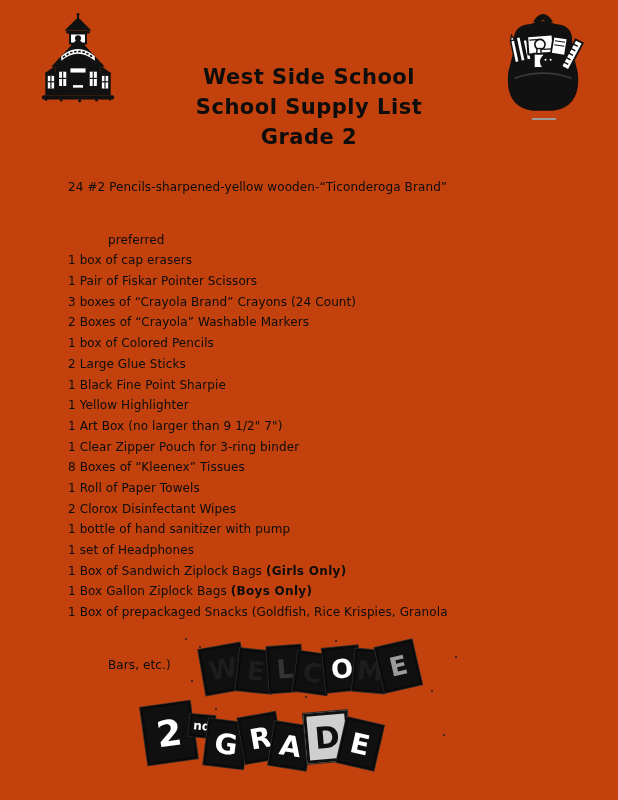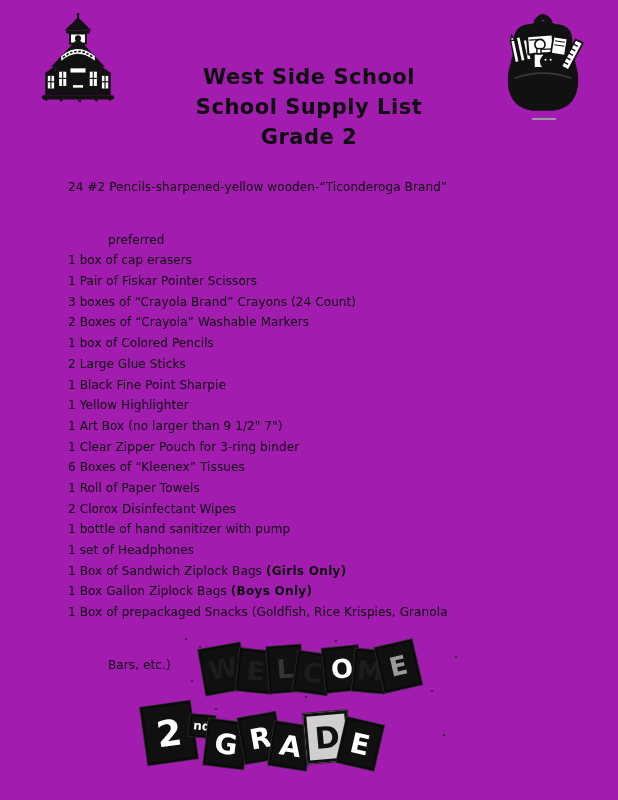--- a/index.html
+++ b/index.html
@@ -2,21 +2,21 @@
 <html><head>
 <meta charset="utf-8">
 <style>
   html, body { margin: 0; padding: 0; background: #888; }
   * { box-sizing: border-box; }
   .page {
     position: relative;
     width: 618px;
     height: 800px;
     margin: 0 auto;
-    background: #a21caf;
+    background: #c2410c;
     overflow: hidden;
     font-family: "DejaVu Sans", sans-serif;
     color: #0d0d0d;
   }
 
   
   .clipart { position: absolute; }
   .clipart-schoolhouse { left: 36px; top: 13px; width: 84px; height: 104px; }
   .clipart-backpack    { left: 492px; top: 12px; width: 102px; height: 116px; }
 
@@ -239,21 +239,21 @@
       <div class="list-line"><span>1 box of cap erasers</span></div>
       <div class="list-line"><span>1 Pair of Fiskar Pointer Scissors</span></div>
       <div class="list-line"><span>3 boxes of “Crayola Brand” Crayons (24 Count)</span></div>
       <div class="list-line"><span>2 Boxes of “Crayola” Washable Markers</span></div>
       <div class="list-line"><span>1 box of Colored Pencils</span></div>
       <div class="list-line"><span>2 Large Glue Sticks</span></div>
       <div class="list-line"><span>1 Black Fine Point Sharpie</span></div>
       <div class="list-line"><span>1 Yellow Highlighter</span></div>
       <div class="list-line"><span>1 Art Box (no larger than 9 1/2" 7")</span></div>
       <div class="list-line"><span>1 Clear Zipper Pouch for 3-ring binder</span></div>
-      <div class="list-line"><span>6 Boxes of “Kleenex” Tissues</span></div>
+      <div class="list-line"><span>8 Boxes of “Kleenex” Tissues</span></div>
       <div class="list-line"><span>1 Roll of Paper Towels</span></div>
       <div class="list-line"><span>2 Clorox Disinfectant Wipes</span></div>
       <div class="list-line"><span>1 bottle of hand sanitizer with pump</span></div>
       <div class="list-line"><span>1 set of Headphones</span></div>
       <div class="list-line"><span>1 Box of Sandwich Ziplock Bags </span><b>(Girls Only)</b></div>
       <div class="list-line"><span>1 Box Gallon Ziplock Bags </span><b>(Boys Only)</b></div>
       <div class="list-line"><span>1 Box of prepackaged Snacks (Goldfish, Rice Krispies, Granola</span></div>
       <div class="list-line indent"><span>Bars, etc.)</span></div>
     </div>
 

